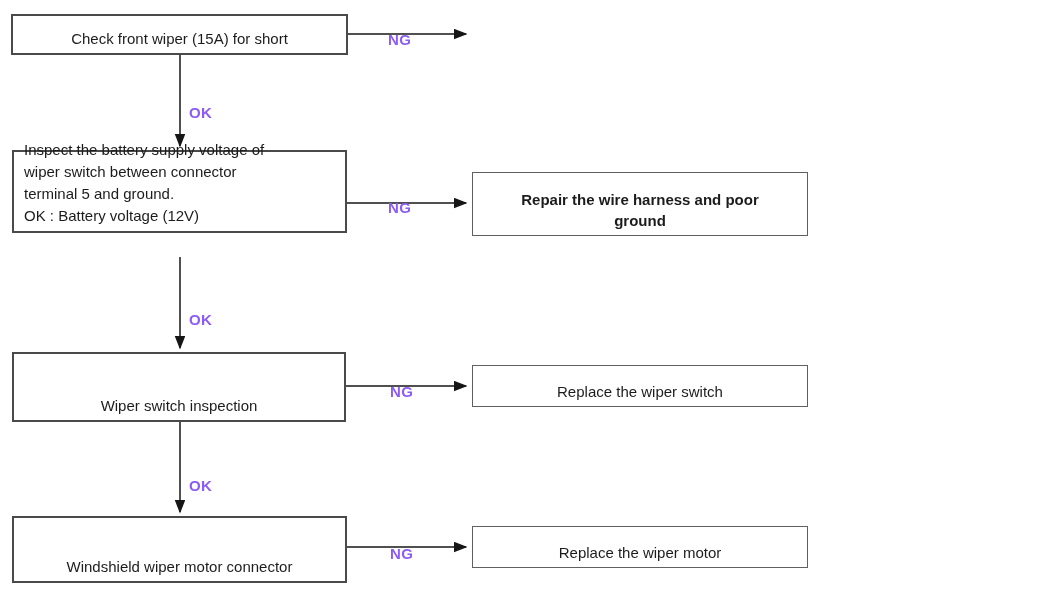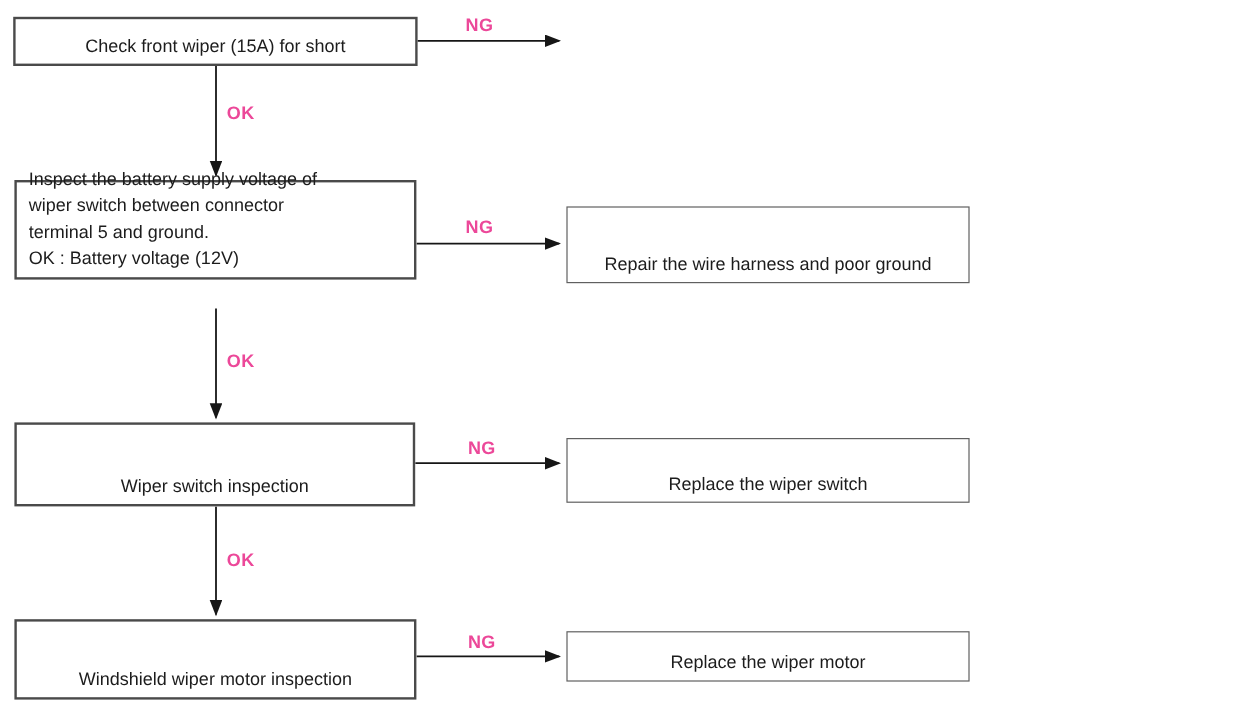--- a/index.html
+++ b/index.html
@@ -33,27 +33,28 @@
   }
   .node.remedy {
     border-width: 1.5px;
     border-color: #606060;
   }
   .node.left-align {
     justify-content: flex-start;
     text-align: left;
   }
   .node .txt { display: inline-block; white-space: pre-line; }
-  .node .txt.wrap-narrow { max-width: 290px; }
+  .node .txt.wrap-narrow { max-width: 290px; font-weight: bold; }
   .edge-label {
     position: absolute;
     font-weight: bold;
     font-size: 15px;
-    color: #ec4899;
+    color: #8b5cf6;
     letter-spacing: 0.3px;
+    margin-top: 18px;
   }
 </style>
 </head>
 <body>
 
 <div class="canvas">
 
   <svg class="connectors" viewBox="0 0 1050 600" xmlns="http://www.w3.org/2000/svg">
     <defs>
       <marker id="ah" markerWidth="12" markerHeight="9" refX="8" refY="3.5" orient="auto" markerUnits="strokeWidth">
@@ -86,26 +87,26 @@
   <div class="edge-label" style="left:388px; top:181px;">NG</div>
   <div class="node remedy" style="left:472px; top:172px; width:336px; height:64px;">
     <span class="txt wrap-narrow">Repair the wire harness and poor ground</span>
   </div>
   <div class="edge-label" style="left:189px; top:293px;">OK</div>
 
   <div class="node" style="left:12px; top:352px; width:334px; height:70px;">
     <span class="txt">Wiper switch inspection</span>
   </div>
   <div class="edge-label" style="left:390px; top:365px;">NG</div>
-  <div class="node remedy" style="left:472px; top:365px; width:336px; height:54px;">
+  <div class="node remedy" style="left:472px; top:365px; width:336px; height:42px;">
     <span class="txt">Replace the wiper switch</span>
   </div>
   <div class="edge-label" style="left:189px; top:459px;">OK</div>
 
   <div class="node" style="left:12px; top:516px; width:335px; height:67px;">
-    <span class="txt">Windshield wiper motor inspection</span>
+    <span class="txt">Windshield wiper motor connector</span>
   </div>
   <div class="edge-label" style="left:390px; top:527px;">NG</div>
   <div class="node remedy" style="left:472px; top:526px; width:336px; height:42px;">
     <span class="txt">Replace the wiper motor</span>
   </div>
 
 </div>
 
 </body></html>

